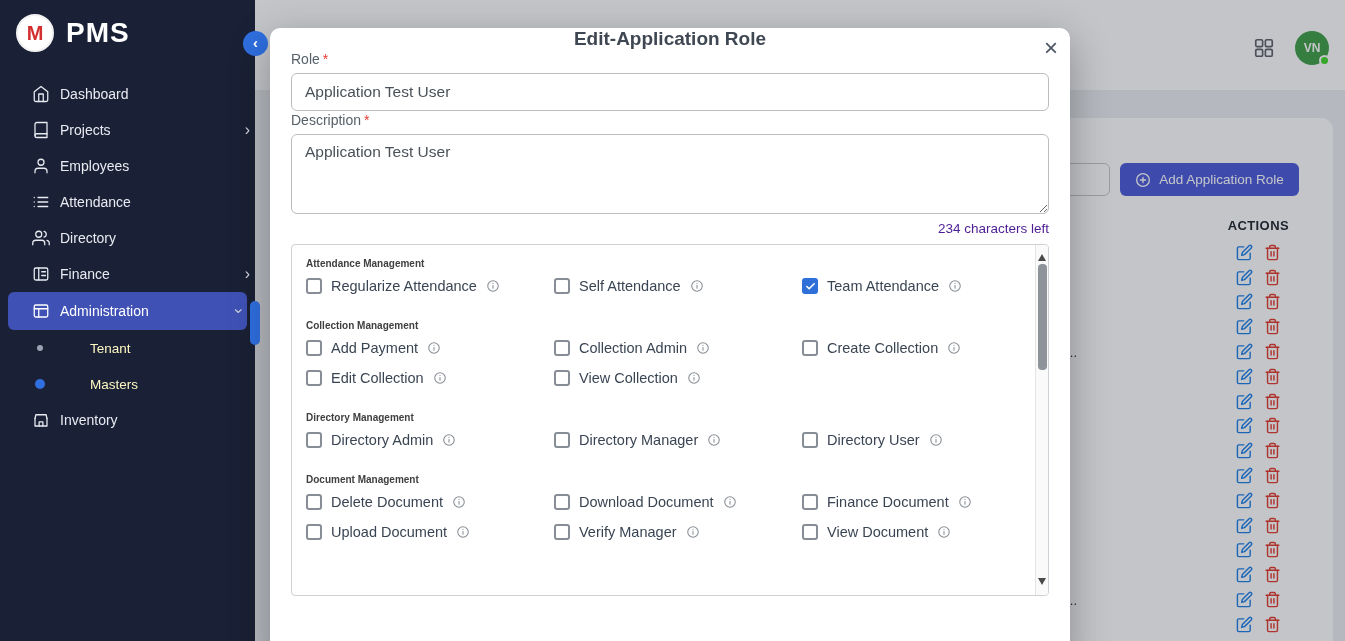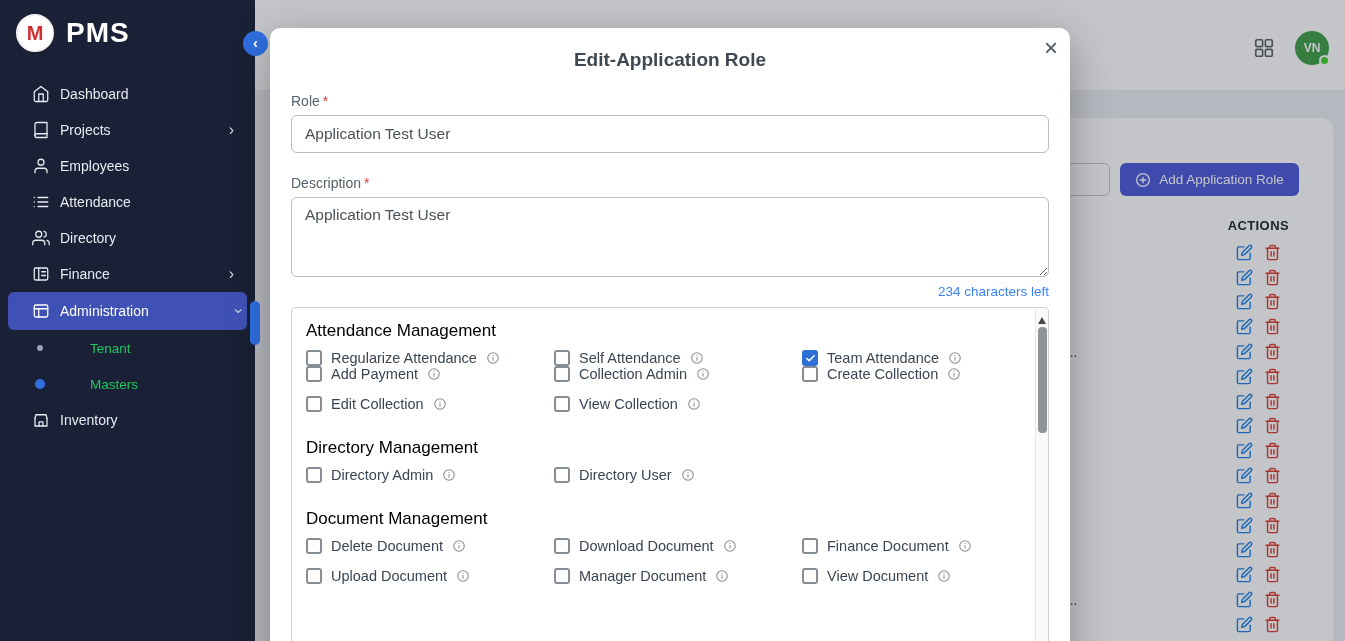--- a/index.html
+++ b/index.html
@@ -33,52 +33,52 @@
   
   .overlay { position:absolute; inset:0; background:rgba(17,24,39,0.25); z-index:40; }
 
   
   .sidebar { position:absolute; left:0; top:0; width:255px; height:641px; background:#1a2035; z-index:50; color:#e8ebf2; }
   .logo-row { display:flex; align-items:center; gap:12px; padding:14px 16px 10px 16px; }
   .logo-circle { width:38px; height:38px; border-radius:50%; background:#fff; border:2px solid #f1f1f1;
                  display:flex; align-items:center; justify-content:center; color:#d32f2f; font-weight:700; font-size:20px; }
   .logo-text { font-size:28px; font-weight:700; letter-spacing:1px; color:#fff; }
   .menu { margin-top:14px; }
-  .side-item { position:relative; height:36px; display:flex; align-items:center; gap:10px; padding:0 21px 0 32px;
+  .side-item { position:relative; height:36px; display:flex; align-items:center; gap:10px; padding:0 5px 0 32px;
                font-size:14px; color:#e8ebf2; cursor:pointer; }
   .side-item svg { width:18px; height:18px; flex:0 0 18px; }
   .side-item .chev { margin-left:auto; font-size:16px; color:#cfd3dc; display:inline-block; }
   .chev.down { transform:rotate(90deg); }
   .side-item.active { background:#3f51b5; margin:0 8px; padding:0 6px 0 24px; border-radius:6px; height:38px; color:#fff; }
-  .side-sub { position:relative; height:36px; display:flex; align-items:center; padding-left:90px; font-size:13.5px; color:#22c55e; cursor:pointer; }
+  .side-sub { position:relative; height:36px; display:flex; align-items:center; padding-left:90px; font-size:13.5px; color:#fef9c3; cursor:pointer; }
   .bullet { position:absolute; left:37px; top:50%; transform:translateY(-50%); width:6px; height:6px; border-radius:50%; background:#9aa3b5; }
   .bullet.big { width:10px; height:10px; left:35px; background:#2f6fe0; }
   .active-indicator { position:absolute; right:-5px; top:301px; width:10px; height:44px; background:#2f6fe0; border-radius:5px; }
   .collapse-btn { position:absolute; left:243px; top:31px; width:25px; height:25px; border-radius:50%; background:#2f6fe0; border:none;
                   color:#fff; font-size:15px; font-weight:700; z-index:55; cursor:pointer; display:flex; align-items:center; justify-content:center;
                   font-family:"Liberation Sans", sans-serif; padding-bottom:2px; }
 
   
   .modal { position:absolute; left:270px; top:28px; width:800px; height:640px; background:#fff; border-radius:10px; z-index:60;
            box-shadow:0 12px 40px rgba(0,0,0,.30); }
-  .modal-title { padding-top:21px; text-align:center; font-size:19px; font-weight:600; color:#3f4752; }
+  .modal-title { text-align:center; font-size:19px; font-weight:600; color:#3f4752; }
   .modal-close { position:absolute; top:8px; right:12px; background:none; border:none; font-size:24px; line-height:24px; color:#4b5563; cursor:pointer;
                  font-family:"Liberation Sans", sans-serif; }
   .modal-body { padding:0 21px; }
-  .field-label { margin-top:22px; font-size:14px; color:#556069; }
+  .field-label { margin-top:1px; font-size:14px; color:#556069; }
   .req { color:#e53935; margin-left:3px; }
   .text-input { margin-top:6px; width:100%; height:38px; border:1px solid #bdbdbd; border-radius:6px; padding:0 13px;
                 font-size:15.5px; color:#4a5158; font-family:"Liberation Sans", sans-serif; background:#fff; }
   .text-area { margin-top:6px; width:100%; height:80px; border:1px solid #bdbdbd; border-radius:6px; padding:8px 13px;
                font-size:15.5px; color:#4a5158; font-family:"Liberation Sans", sans-serif; background:#fff; }
-  .chars-left { text-align:right; font-size:13.5px; color:#3b82f6; margin-top:3px; }
+  .chars-left { text-align:right; font-size:13.5px; color:#4c1d95; margin-top:3px; }
 
   .perm-box { position:relative; margin-top:8px; height:352px; border:1px solid #ccd1d6; border-radius:4px; overflow:hidden; }
   .perm-inner { padding:0 34px 0 14px; }
-  .perm-title { margin:26px 0 9px 0; font-size:17px; font-weight:400; color:#000000; }
+  .perm-title { margin:26px 0 9px 0; font-size:10px; font-weight:700; color:#404040; }
   .perm-section:first-child .perm-title { margin-top:13px; }
   .perm-grid { display:grid; grid-template-columns:248px 248px 1fr; row-gap:14px;text-align:center; }
   .perm-item { display:flex; align-items:center; gap:9px; height:16px; font-size:14.5px; color:#3a4553; cursor:pointer; }
   .cb { width:16px; height:16px; flex:0 0 16px; border:2px solid #878d94; border-radius:3px; background:#fff;
         display:flex; align-items:center; justify-content:center; }
   .cb svg { display:none; width:11px; height:11px; color:#fff; }
   .cb.checked { background:#2e6fd8; border-color:#2e6fd8; }
   .cb.checked svg { display:block; }
   .info { display:flex; color:#878d94; }
   .info svg { width:14px; height:14px; }
@@ -566,20 +566,21 @@
                       <circle cx="12" cy="12" r="9"></circle>
                       <path d="M12 11v5"></path>
                       <path d="M12 7.5h.01"></path>
                     </svg>
                   </span>
                 </label>
               </div>
           </div>
 
           <div class="perm-section">
+            <div class="perm-title">Collection Management</div>
             <div class="perm-grid">
 
                 <label class="perm-item">
                   <span class="cb">
                     
                   </span>
                   <span class="perm-label">Add Payment</span>
                   <span class="info">
                     <svg viewBox="0 0 24 24" fill="none" stroke="currentColor" stroke-width="1.8" stroke-linecap="round">
                       <circle cx="12" cy="12" r="9"></circle>
@@ -658,20 +659,33 @@
                   <span class="perm-label">Directory Admin</span>
                   <span class="info">
                     <svg viewBox="0 0 24 24" fill="none" stroke="currentColor" stroke-width="1.8" stroke-linecap="round">
                       <circle cx="12" cy="12" r="9"></circle>
                       <path d="M12 11v5"></path>
                       <path d="M12 7.5h.01"></path>
                     </svg>
                   </span>
                 </label>
 
+                <label class="perm-item">
+                  <span class="cb">
+                    
+                  </span>
+                  <span class="perm-label">Directory Manager</span>
+                  <span class="info">
+                    <svg viewBox="0 0 24 24" fill="none" stroke="currentColor" stroke-width="1.8" stroke-linecap="round">
+                      <circle cx="12" cy="12" r="9"></circle>
+                      <path d="M12 11v5"></path>
+                      <path d="M12 7.5h.01"></path>
+                    </svg>
+                  </span>
+                </label>
 
                 <label class="perm-item">
                   <span class="cb">
                     
                   </span>
                   <span class="perm-label">Directory User</span>
                   <span class="info">
                     <svg viewBox="0 0 24 24" fill="none" stroke="currentColor" stroke-width="1.8" stroke-linecap="round">
                       <circle cx="12" cy="12" r="9"></circle>
                       <path d="M12 11v5"></path>
@@ -739,21 +753,21 @@
                       <path d="M12 11v5"></path>
                       <path d="M12 7.5h.01"></path>
                     </svg>
                   </span>
                 </label>
 
                 <label class="perm-item">
                   <span class="cb">
                     
                   </span>
-                  <span class="perm-label">Manager Document</span>
+                  <span class="perm-label">Verify Manager</span>
                   <span class="info">
                     <svg viewBox="0 0 24 24" fill="none" stroke="currentColor" stroke-width="1.8" stroke-linecap="round">
                       <circle cx="12" cy="12" r="9"></circle>
                       <path d="M12 11v5"></path>
                       <path d="M12 7.5h.01"></path>
                     </svg>
                   </span>
                 </label>
 
                 <label class="perm-item">

